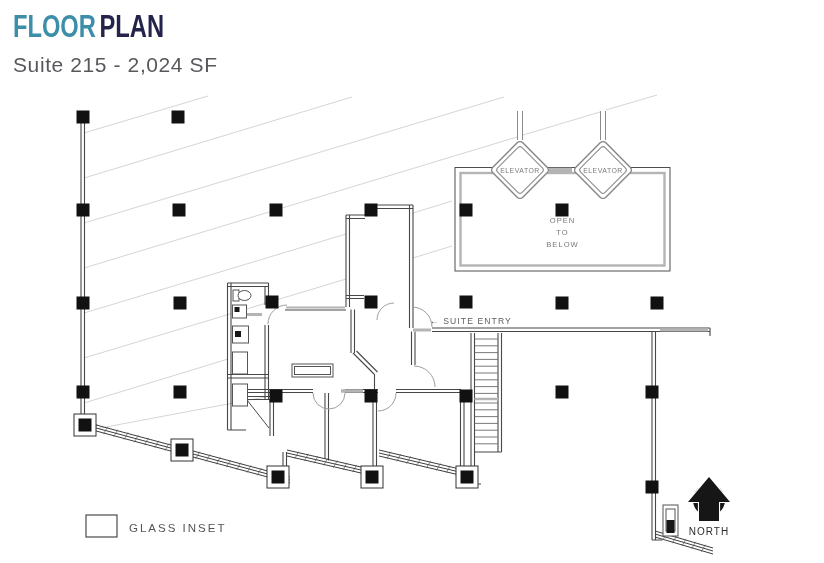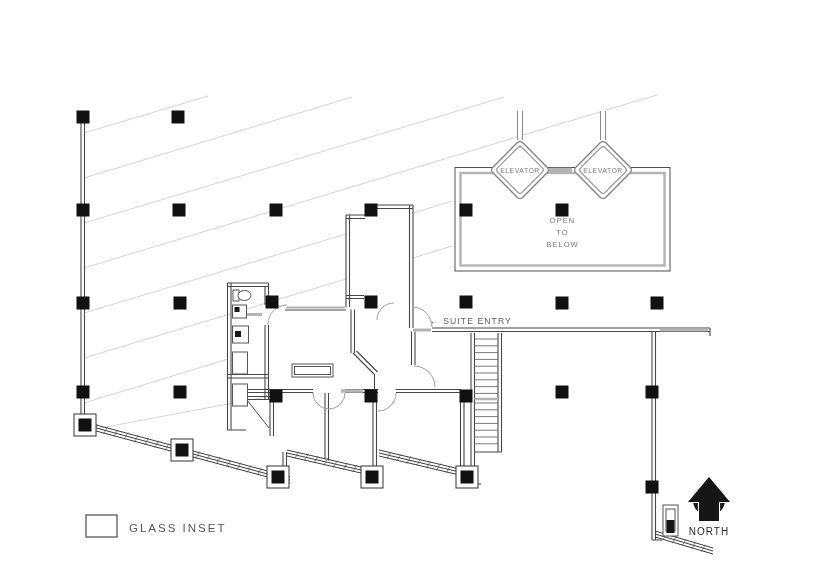--- a/index.html
+++ b/index.html
@@ -30,20 +30,24 @@
   .entrylabel{font-size:8.6px;fill:#5f5f5f;letter-spacing:1.1px;}
   .legendlabel{font-size:11.5px;fill:#555;letter-spacing:2px;}
   .northlabel{font-size:10px;fill:#2b2b2b;letter-spacing:1px;text-anchor:middle;}
   .north-poly{paint-order:stroke;stroke:#fff;stroke-width:2.2;stroke-linejoin:round;}
 </style>
 </head>
 <body>
 
 <div id="stage">
 
+  <div class="header">
+    <h1 class="title"><span class="t1">FLOOR</span><span class="t2">PLAN</span></h1>
+    <div class="subtitle">Suite 215 - 2,024 SF</div>
+  </div>
 
   <svg id="plan-svg" width="824" height="563" viewBox="0 0 824 563">
 
     <g id="hatch">
         <line x1="84" y1="133" x2="208" y2="96" class="hatchline"></line>
         <line x1="84" y1="178" x2="352" y2="97" class="hatchline"></line>
         <line x1="84" y1="223" x2="504" y2="97" class="hatchline"></line>
         <line x1="84" y1="268" x2="517" y2="137" class="hatchline"></line>
         <line x1="523" y1="135" x2="600" y2="112" class="hatchline"></line>
         <line x1="606" y1="110" x2="657" y2="95" class="hatchline"></line>

